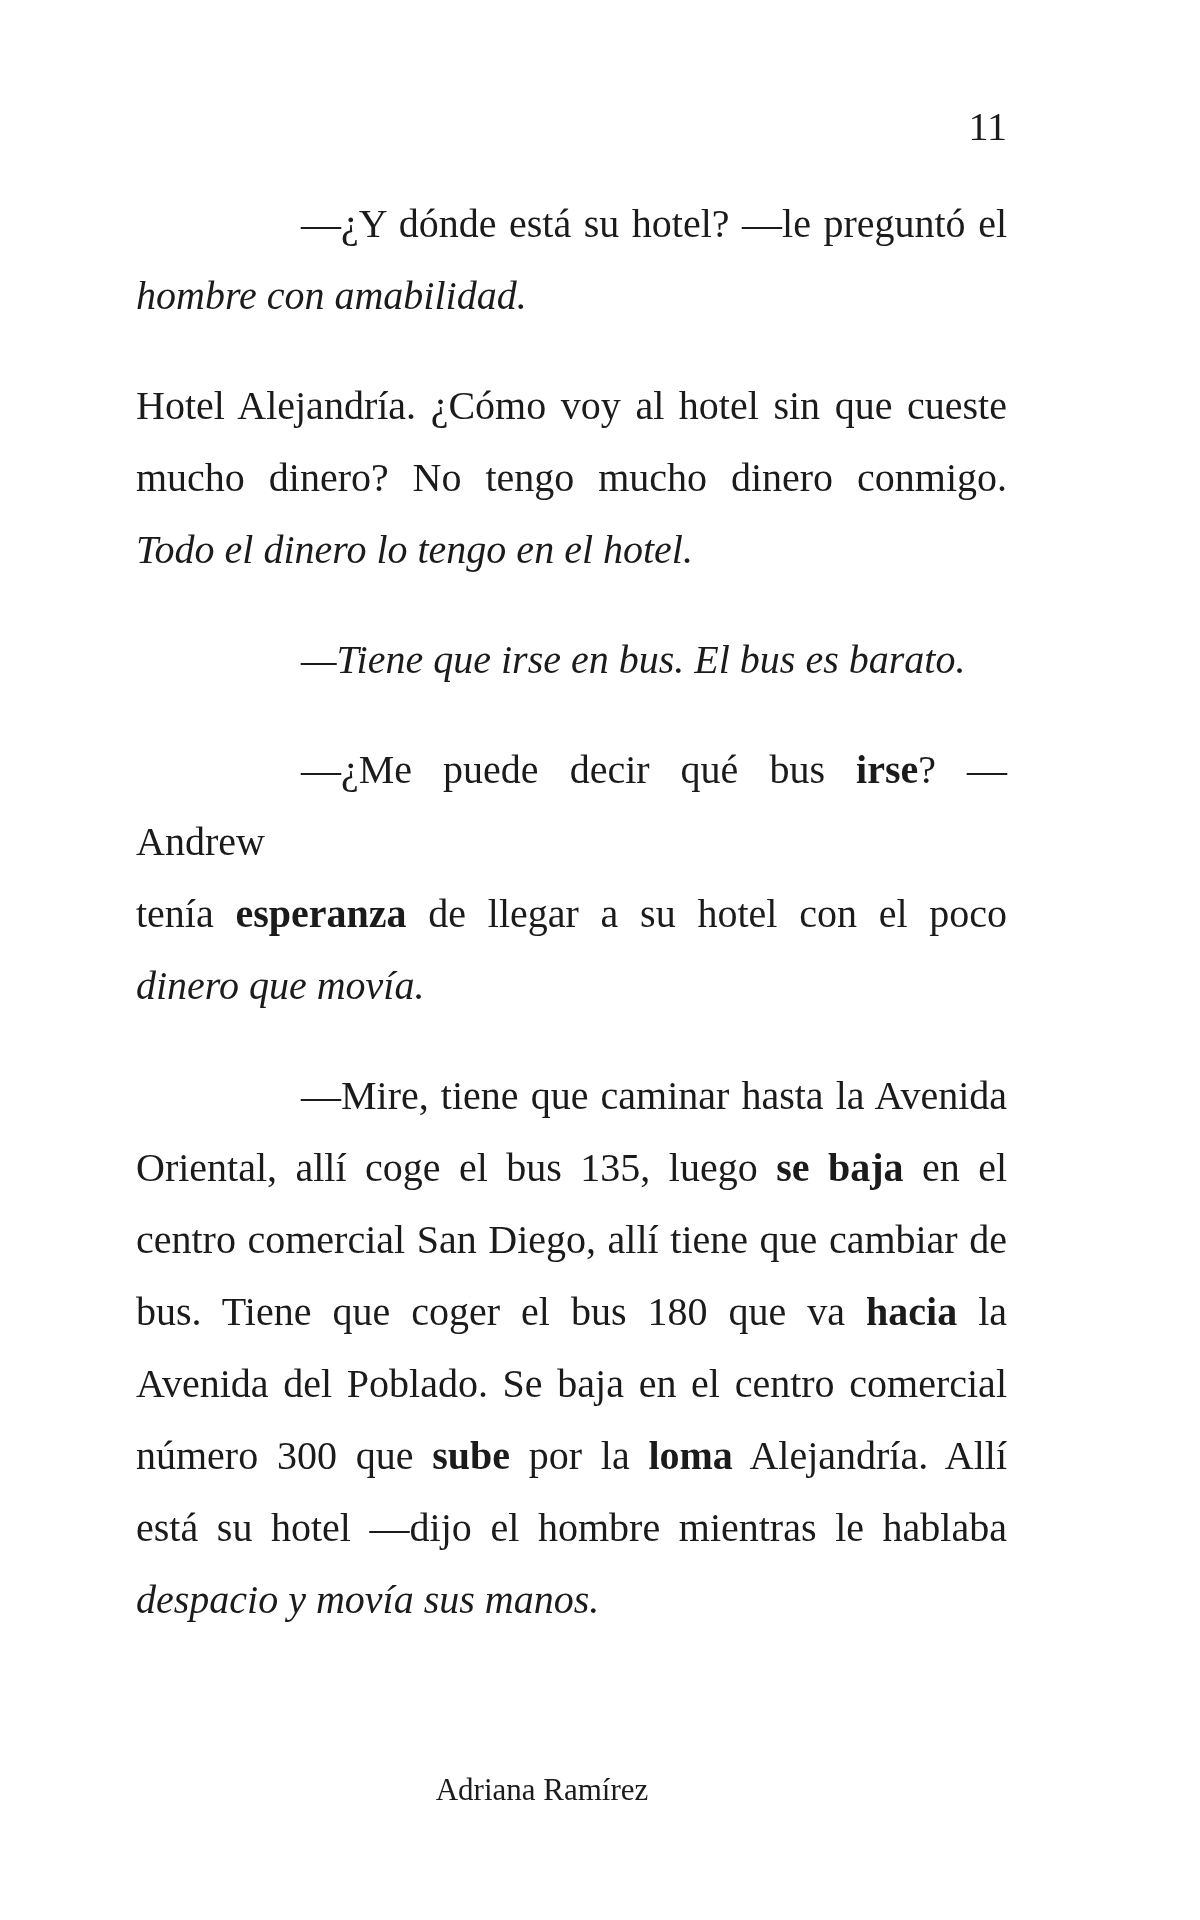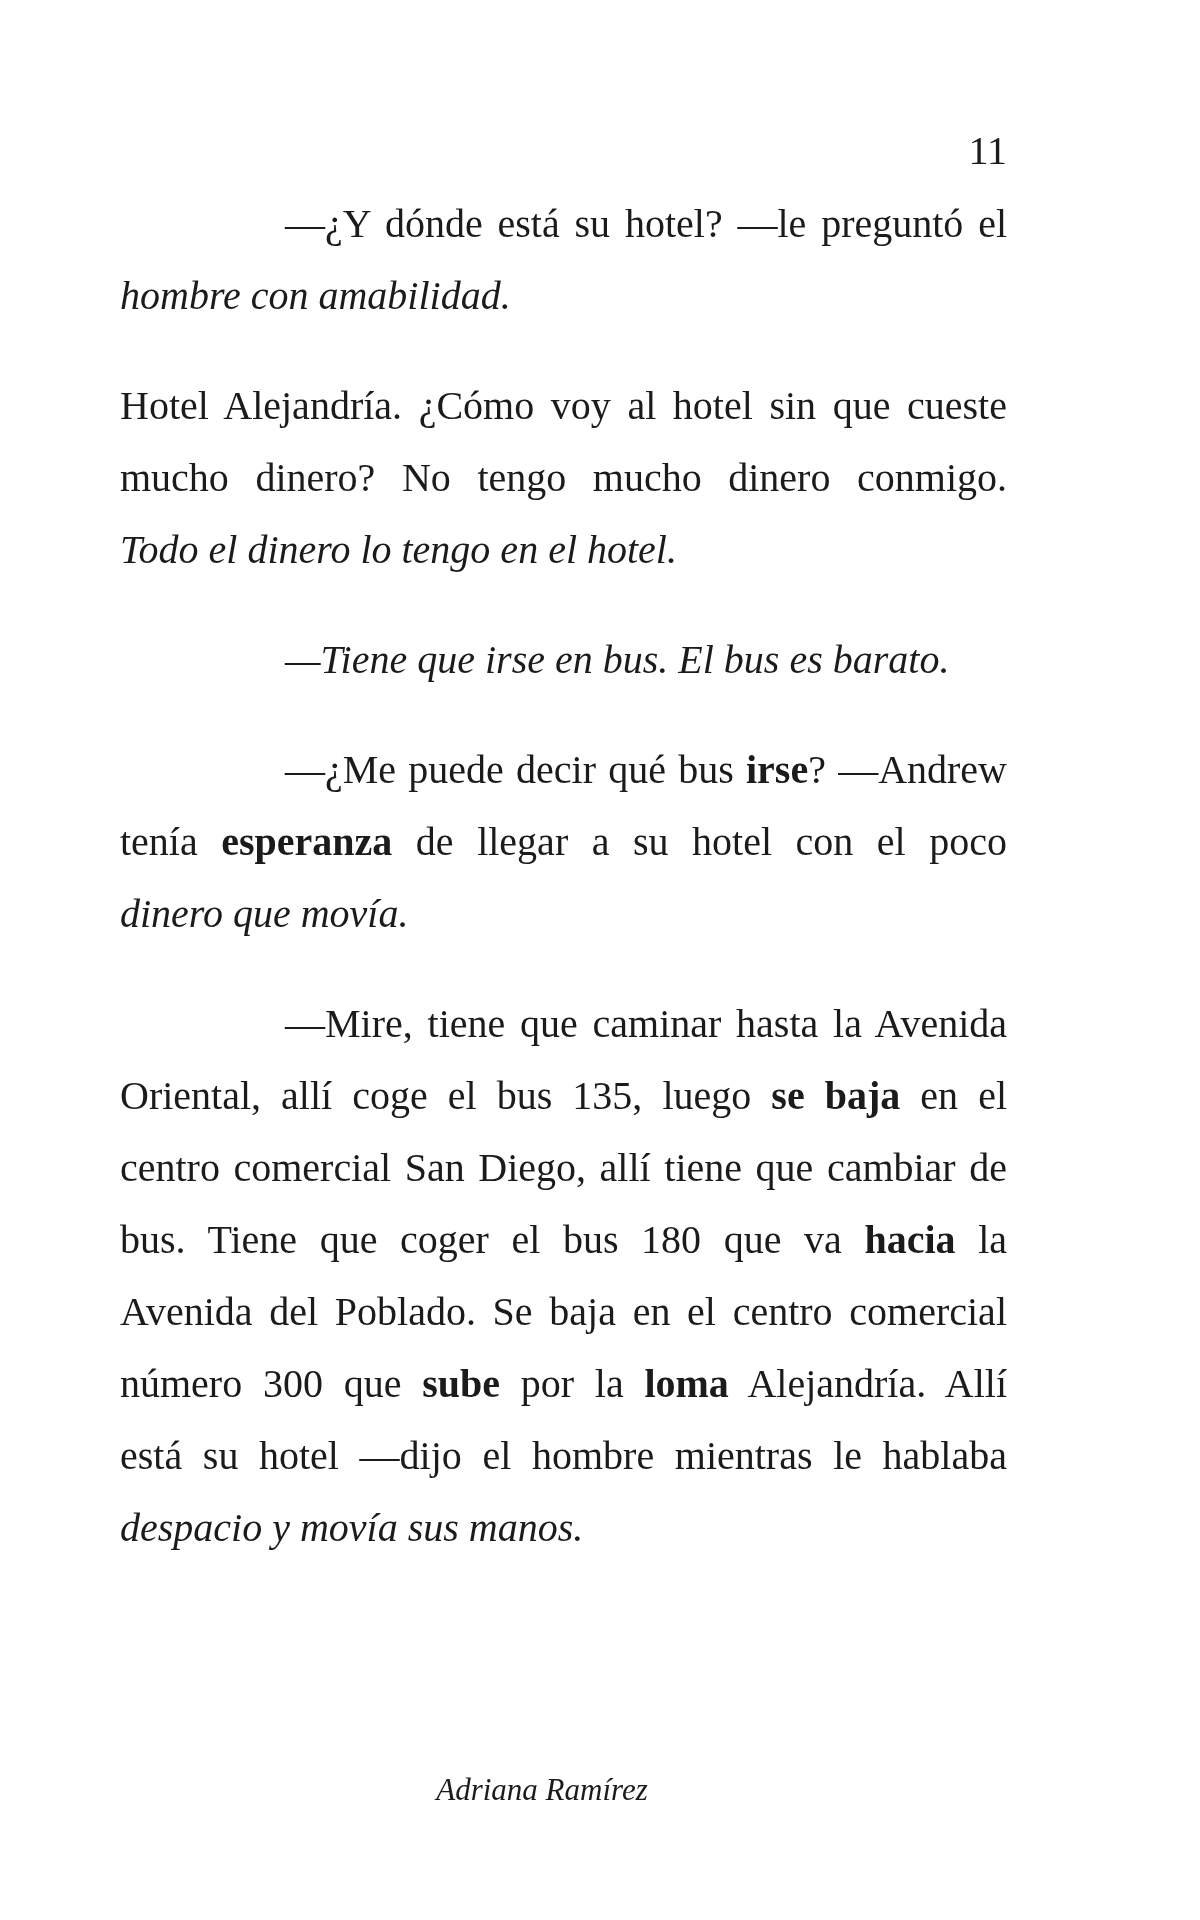--- a/index.html
+++ b/index.html
@@ -16,32 +16,31 @@
     color: #1b1b1b;
   }
   .page-number {
     position: absolute;
     top: 104px;
     left: 0;
     width: 1007px;
     text-align: right;
     font-size: 40px;
     line-height: 46px;
-    margin-top: 24px;
   }
   .text-block {
     position: absolute;
     top: 188px;
     left: 120px;
     width: 887px;
     font-size: 40px;
     line-height: 72px;
   }
   .para {
-    margin: 0 0 38px 0;
+    margin: 0 0 38px 16px;
   }
   .para:last-child {
     margin-bottom: 0;
   }
   .line {
     text-align: justify;
     text-align-last: justify;
   }
   .line.first {
     text-indent: 165px;
@@ -55,21 +54,20 @@
     font-weight: bold;
   }
   .footer {
     position: absolute;
     top: 1772px;
     left: 0;
     width: 1084px;
     text-align: center;
     font-size: 31px;
     line-height: 36px;
-    font-style: italic;
   }
 </style>
 </head>
 <body>
 
 <div class="page-number">11</div>
 
 <div class="text-block" id="text-block">
     <div class="para">
       <div class="line first"><span>—¿Y dónde está su hotel? —le preguntó el</span></div>

